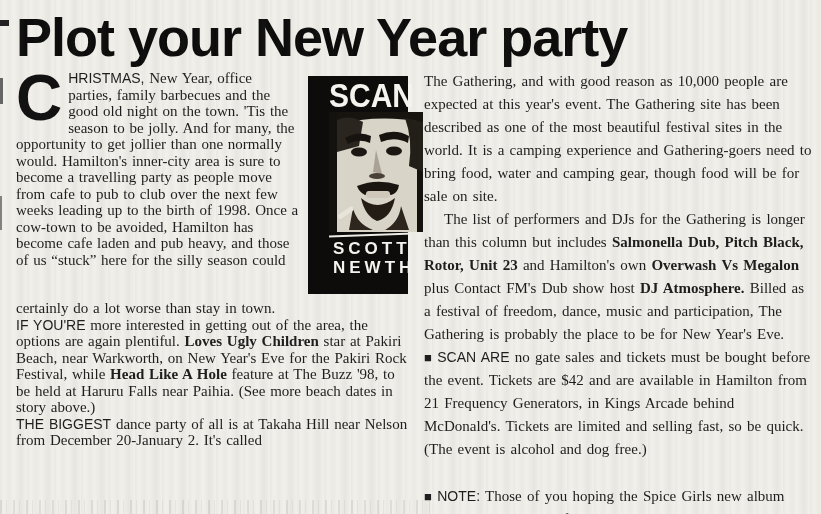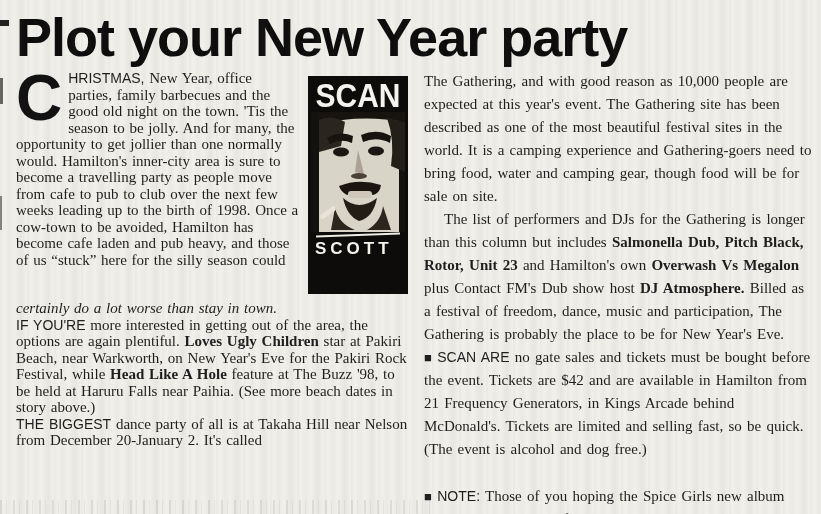--- a/index.html
+++ b/index.html
@@ -30,21 +30,21 @@
     white-space:nowrap;
   }
   .columns { display:flex; gap:16px; padding:4px 6px 0 16px; position:relative; }
   .col-left  { flex:none; width:392px; font-size:15px; line-height:16.5px; word-spacing:1px; }
   .col-right { flex:1; font-size:15px; line-height:23px; word-spacing:1.5px; }
   .p { margin:0; }
 
   
   .scan-box {
     float:right; width:100px; height:218px;
-    margin:6px 0 6px 9px; padding:3px 3px 4px;
+    margin:6px 0 6px 9px; padding:3px 21px 4px;
     background:#0d0c0a; box-sizing:border-box;
   }
   .scan-title {
     color:#f5f3ee; text-align:center;
     font-family:"Liberation Sans", sans-serif; font-weight:700;
     font-size:30px; line-height:33px; transform:scaleY(1.08);
   }
   .scan-photo { display:block; width:94px; height:120px; }
   .scan-rule { height:2px; width:84px; margin:2px auto 3px; background:#efece5; transform:rotate(-2deg); }
   .scan-author div {
@@ -54,21 +54,21 @@
   }
 
   .dropcap {
     float:left; font-family:"Liberation Sans", sans-serif; font-weight:700;
     font-size:64px; line-height:50px; margin:3px 6px 0 0; color:#121212;
   }
   .seg-lead { font-family:"Liberation Sans", sans-serif; font-weight:400; font-size:14px; }
   .seg-bold { font-weight:700; }
   .bullet   { font-family:"Liberation Sans", sans-serif; font-size:13px; }
 
-  .cont  { clear:both; margin-top:18px;font-style:italic; }
+  .cont  { clear:both; margin-top:18px; }
   .para2 { }
   .para3 { }
   .rp2   { text-indent:20px; }
   .rp4   { margin-top:24px; }
 
   
   .a1 { position:absolute; left:0; top:20px;  width:9px; height:6px;  background:#222; }
   .a2 { position:absolute; left:0; top:78px;  width:3px; height:26px; background:#444; opacity:.8; }
   .a3 { position:absolute; left:0; top:196px; width:2px; height:34px; background:#555; opacity:.7; }
   .smudge {
@@ -112,20 +112,21 @@
             <path d="M28 74 Q48 66 70 73 Q69 81 62 83 Q48 76 36 83 Q30 80 28 74 Z" fill="#1a1510"></path>
             <rect x="37" y="79" width="24" height="7" rx="3" fill="#cfc8ba"></rect>
             <path d="M32 86 Q48 100 66 86 Q62 106 48 109 Q36 104 32 86 Z" fill="#241d15"></path>
             <path d="M24 96 Q28 112 44 118 L20 118 Z" fill="#2c261e"></path>
             <path d="M72 94 Q70 110 56 118 L80 118 Z" fill="#2c261e"></path>
             <rect x="8" y="100" width="18" height="5" rx="2" fill="#e8e4da" transform="rotate(-35 14 102)"></rect>
           </svg>
           <div class="scan-rule"></div>
           <div class="scan-author">
             <div>SCOTT</div>
+            <div>NEWTH</div>
           </div>
         </aside>
         <span class="dropcap">C</span><span class="seg-lead">HRISTMAS,</span><span> New Year, office parties, family barbecues and the good old night on the town. 'Tis the season to be jolly. And for many, the opportunity to get jollier than one normally would. Hamilton's inner-city area is sure to become a travelling party as people move from cafe to pub to club over the next few weeks leading up to the birth of 1998. Once a cow-town to be avoided, Hamilton has become cafe laden and pub heavy, and those of us “stuck” here for the silly season could</span>
       </div>
 
       <p class="p cont">certainly do a lot worse than stay in town.</p>
 
       <p class="p para2"><span class="seg-lead">IF YOU'RE</span><span> more interested in getting out of the area, the options are again plentiful. </span><span class="seg-bold">Loves Ugly Children</span><span> star at Pakiri Beach, near Warkworth, on New Year's Eve for the Pakiri Rock Festival, while </span><span class="seg-bold">Head Like A Hole</span><span> feature at The Buzz '98, to be held at Haruru Falls near Paihia. (See more beach dates in story above.)</span></p>
 
       <p class="p para3"><span class="seg-lead">THE BIGGEST</span><span> dance party of all is at Takaha Hill near Nelson from December 20-January 2. It's called</span></p>

